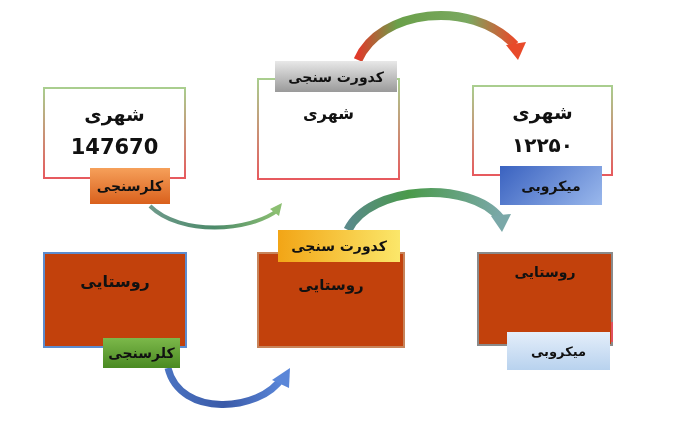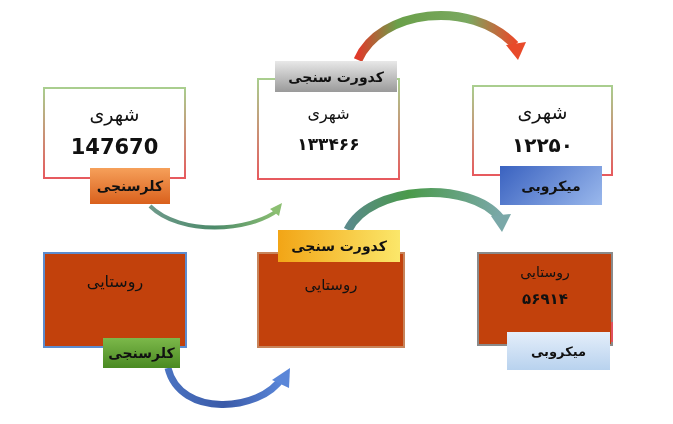--- a/index.html
+++ b/index.html
@@ -1,20 +1,20 @@
 <!DOCTYPE html>
 <html><head>
 <meta charset="utf-8">
 <style>
   html, body { margin:0; padding:0; background:#ffffff; }
   body { width:673px; height:424px; position:relative; overflow:hidden;
          font-family:"DejaVu Sans", sans-serif; }
   .box { position:absolute; background:#c2410c; box-sizing:border-box; }
   .box .inner { position:absolute; left:0; right:0; text-align:center; direction:rtl; color:#111; }
-  .title { font-weight:normal; }
+  .title { font-weight:bold; }
   .num { font-weight:bold; }
   .tag { position:absolute; box-sizing:border-box; display:flex; align-items:center; justify-content:center;
          direction:rtl; font-weight:bold; color:#111; }
   svg.arrows { position:absolute; left:0; top:0; }
 
   
   .gr-border { border:2px solid transparent;
      background:
        linear-gradient(#fff,#fff) padding-box,
        linear-gradient(to bottom,#a9cf8f,#e7595e) border-box; }
@@ -72,21 +72,20 @@
 </svg>
 
 <div class="box gr-border" style="left:43px;top:87px;width:143px;height:92px;">
   <div class="inner title" style="top:14px;font-size:19px;">شهری</div>
   <div class="inner num" style="top:46px;font-size:21px;">147670</div>
 </div>
 <div class="tag" style="left:90px;top:168px;width:80px;height:36px;font-size:14px;background:linear-gradient(to bottom,#f6a05a,#d9601c);">کلرسنجی</div>
 
 <div class="box gr-border" style="left:257px;top:78px;width:143px;height:102px;">
   <div class="inner title" style="top:24px;font-size:16px;">شهری</div>
-  <div class="inner num" style="top:54px;font-size:17px;">۱۳۳۴۶۶</div>
 </div>
 <div class="tag" style="left:275px;top:61px;width:122px;height:31px;font-size:14px;background:linear-gradient(to bottom,#e8e8e8,#9a9a9a);">کدورت سنجی</div>
 
 <div class="box gr-border" style="left:472px;top:85px;width:141px;height:91px;">
   <div class="inner title" style="top:14px;font-size:19px;">شهری</div>
   <div class="inner num" style="top:46px;font-size:20px;">۱۲۲۵۰</div>
 </div>
 <div class="tag" style="left:500px;top:166px;width:102px;height:39px;font-size:14px;background:linear-gradient(135deg,#3a62c0,#9ab8ec);">میکروبی</div>
 
 <div class="box blue-border" style="left:43px;top:252px;width:144px;height:96px;">
@@ -94,16 +93,15 @@
 </div>
 <div class="tag" style="left:103px;top:338px;width:77px;height:30px;font-size:14px;background:linear-gradient(to bottom,#7cb84a,#4a8a22);">کلرسنجی</div>
 
 <div class="box brown-border" style="left:257px;top:252px;width:148px;height:96px;">
   <div class="inner title" style="top:22px;font-size:15px;">روستایی</div>
 </div>
 <div class="tag" style="left:278px;top:230px;width:122px;height:32px;font-size:14px;background:linear-gradient(to right,#f2a516,#fbe76a);">کدورت سنجی</div>
 
 <div class="box gray-border" style="left:477px;top:252px;width:136px;height:94px;">
   <div class="inner title" style="top:10px;font-size:14px;">روستایی</div>
-  <div class="inner num" style="top:36px;font-size:15px;">۵۶۹۱۴</div>
 </div>
 <div style="position:absolute;left:611px;top:322px;width:2px;height:20px;background:#e05060;"></div>
 <div class="tag" style="left:507px;top:332px;width:103px;height:38px;font-size:13px;background:linear-gradient(to bottom,#e4eefa,#b8d2ee);">میکروبی</div>
 
 </body></html>

